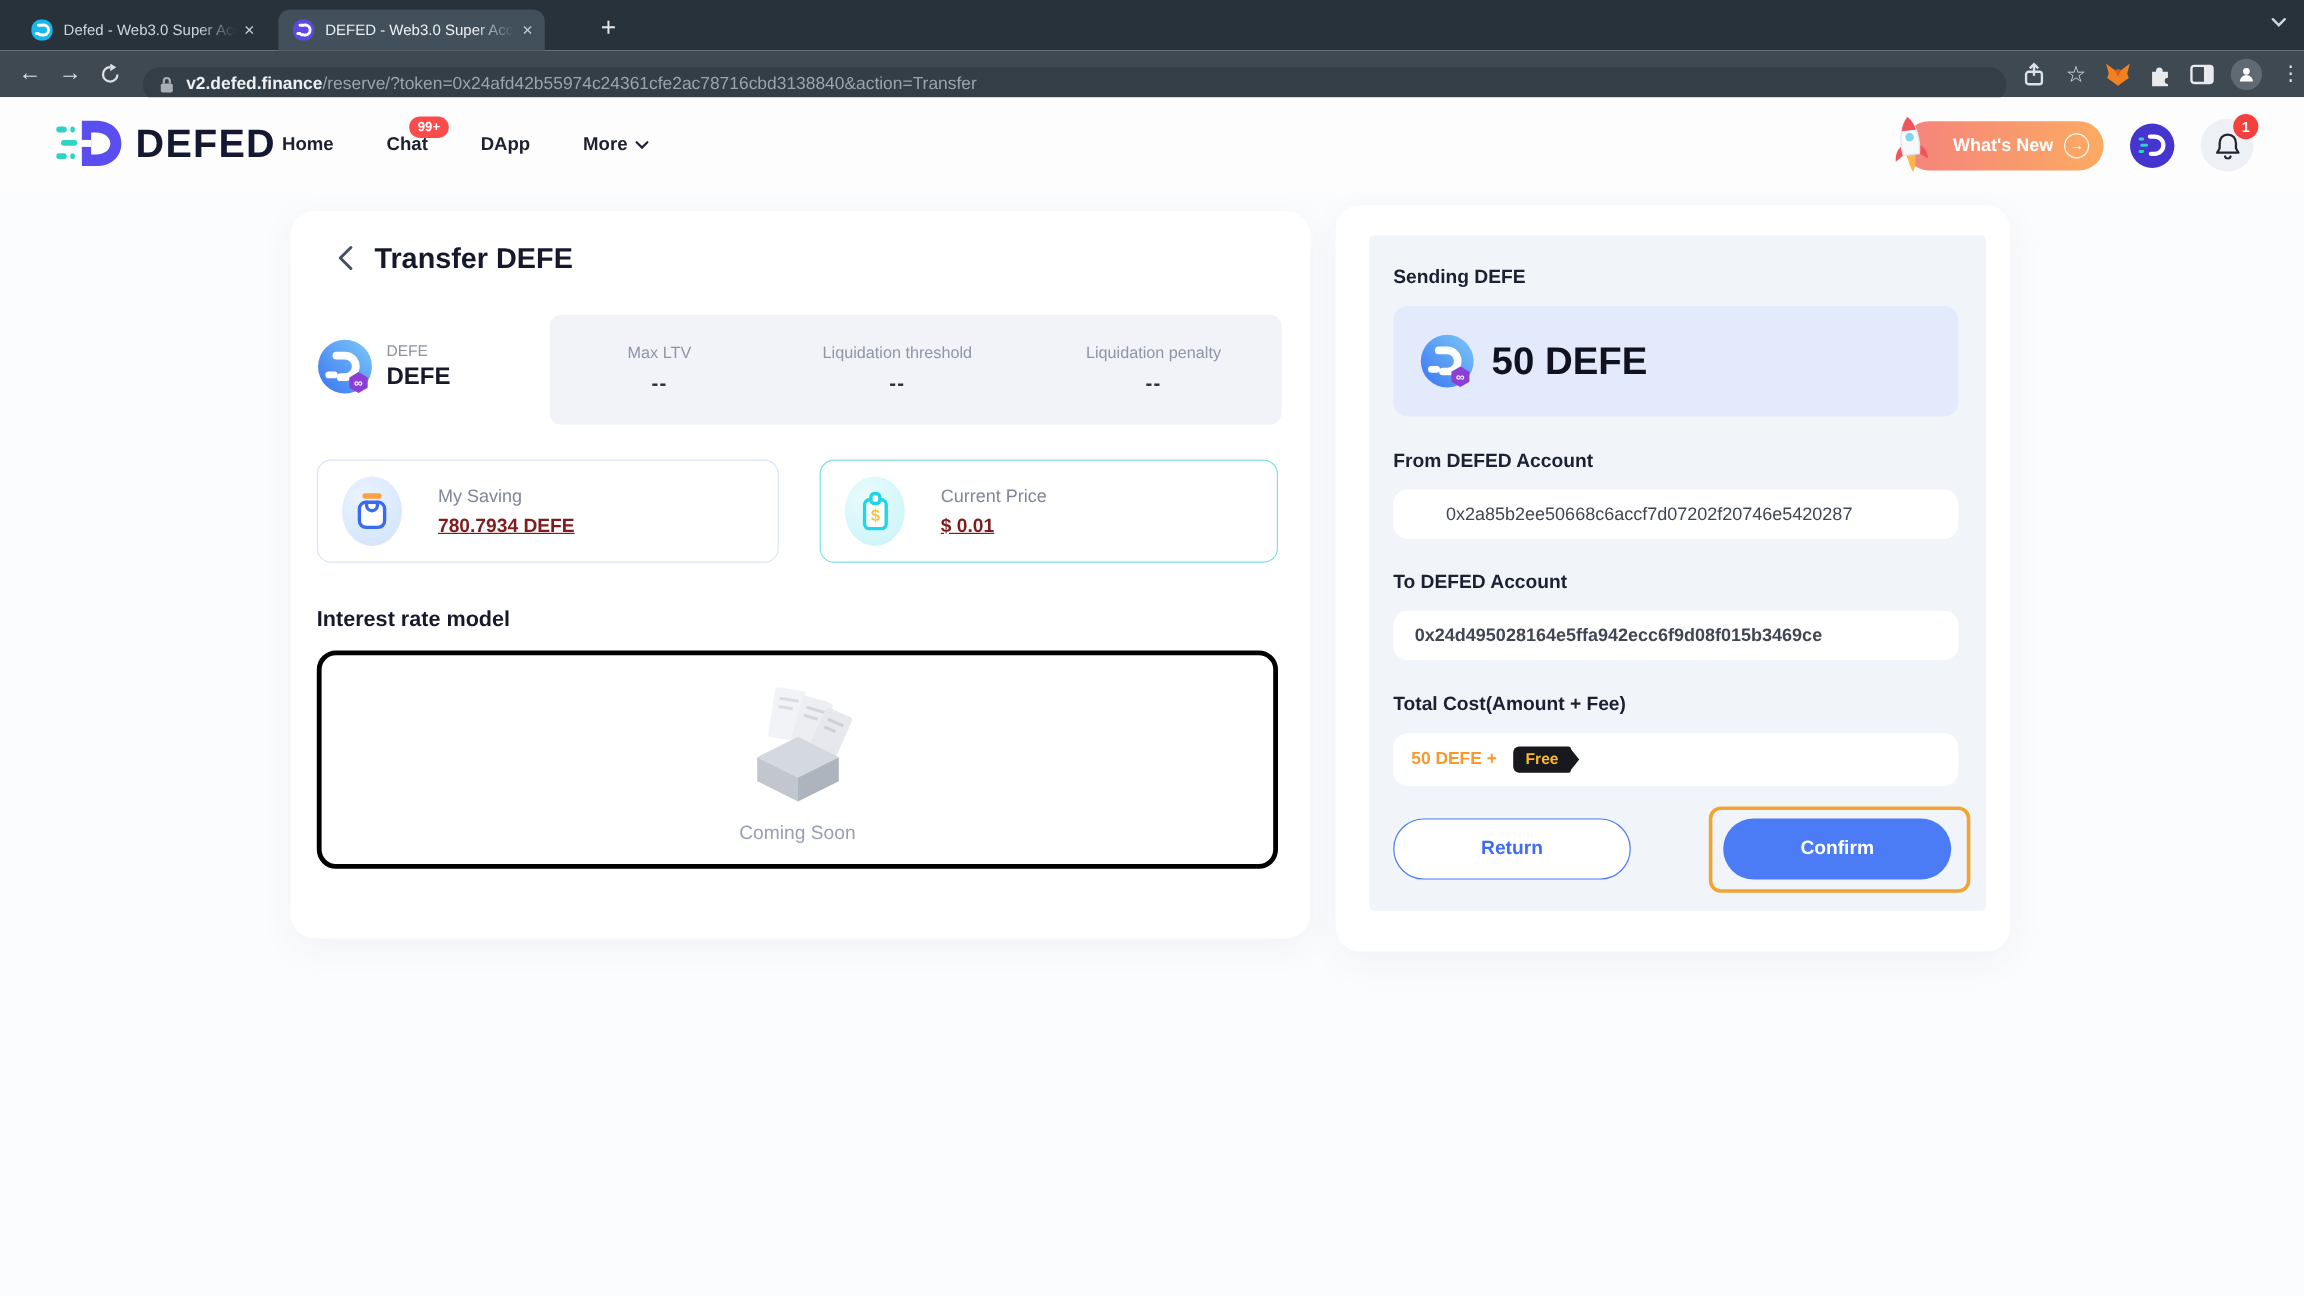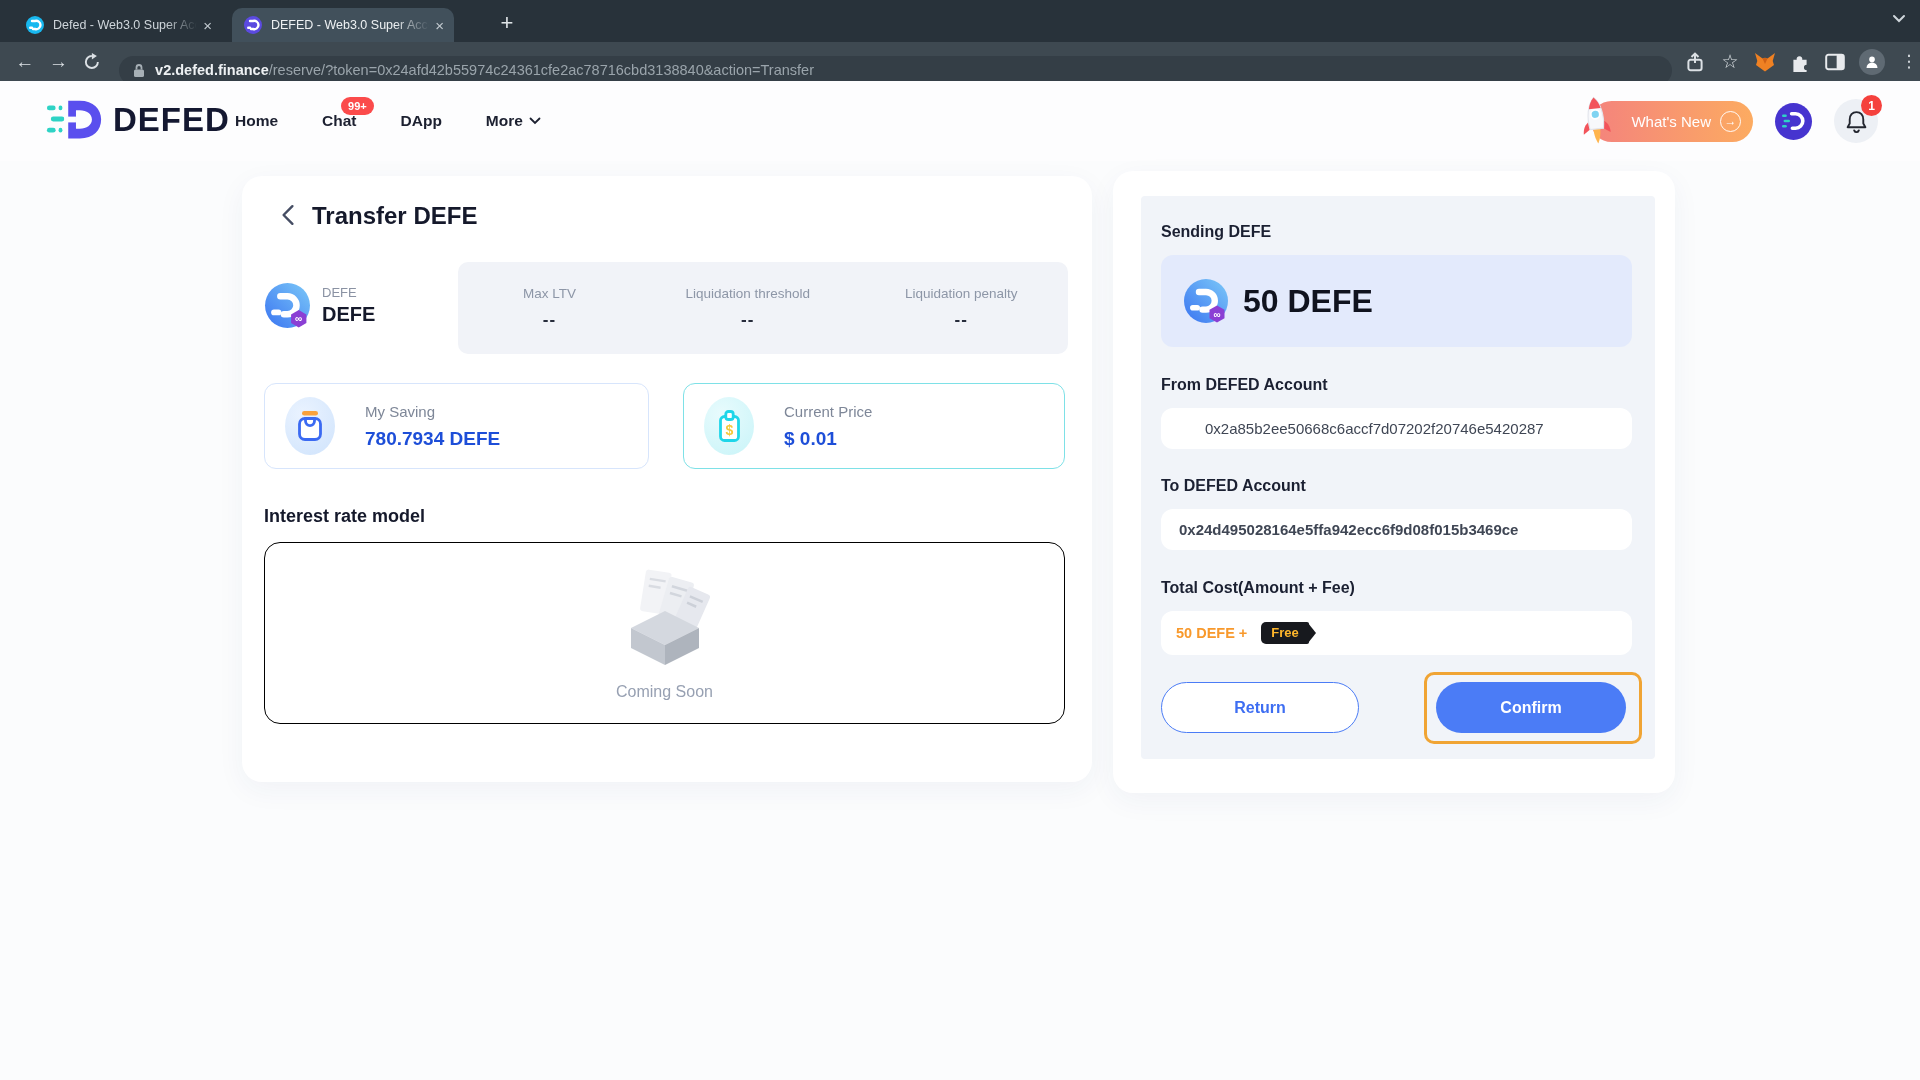--- a/index.html
+++ b/index.html
@@ -33,21 +33,21 @@
 
   
   .appheader { position:absolute; left:0; top:81px; width:1920px; height:80px; background:#fdfdfe; }
   .logo-wrap { position:absolute; left:45px; top:16px; display:flex; align-items:center; }
   .brand { font-size:33px; font-weight:800; color:#141831; letter-spacing:1px; margin-left:8px; }
   .mainnav { position:absolute; left:235px; top:0; height:80px; display:flex; align-items:center; gap:44px; }
   .nav-item { position:relative; font-size:15.5px; font-weight:600; color:#1c2030; cursor:pointer; display:flex; align-items:center; gap:6px; }
   .nav-badge { position:absolute; top:-15px; left:19px; background:#fb4b4b; color:#fff; font-size:11px; font-weight:700; padding:3px 7px; border-radius:9px; }
   .hdr-right { position:absolute; right:42px; top:0; height:80px; display:flex; align-items:center; gap:22px; }
   .whatsnew { position:relative; height:41px; border-radius:21px; background:linear-gradient(90deg,#f4837d,#fcab61); display:flex; align-items:center; padding:0 12px 0 40px; cursor:pointer; }
-  .wn-label { color:#fff; font-size:15px; font-weight:400; }
+  .wn-label { color:#fff; font-size:15px; font-weight:700; }
   .wn-arrow { width:21px; height:21px; border:1.6px solid rgba(255,255,255,.95); border-radius:50%; color:#fff; font-size:12px; display:flex; align-items:center; justify-content:center; margin-left:9px; }
   .rocket { position:absolute; left:-18px; top:-7px; }
   .avatar { width:37px; height:37px; border-radius:50%; background:#4634cf; display:flex; align-items:center; justify-content:center; cursor:pointer; }
   .bellwrap { position:relative; width:44px; height:44px; border-radius:50%; background:#edf0f5; display:flex; align-items:center; justify-content:center; cursor:pointer; }
   .bell-badge { position:absolute; top:-4px; right:-4px; min-width:21px; height:21px; border-radius:50%; background:#f5413d; color:#fff; font-size:12px; font-weight:700; display:flex; align-items:center; justify-content:center; }
 
   
   .card-left { position:absolute; left:242px; top:176px; width:850px; height:606px; background:#fff; border-radius:20px; box-shadow:0 8px 28px rgba(40,60,110,.05); }
   .back-btn { position:absolute; left:36px; top:28px; width:20px; height:22px; cursor:pointer; }
   .page-title { position:absolute; left:70px; top:26px; font-size:24px; font-weight:700; color:#15192b; }
@@ -61,23 +61,23 @@
   .stat-label { font-size:13.5px; color:#8d96a7; }
   .stat-value { font-size:17px; font-weight:700; color:#272c3c; margin-top:9px; letter-spacing:1px; }
   .mini-card { position:absolute; top:207px; height:86px; background:#fff; border-radius:12px; display:flex; align-items:center; padding-left:20px; }
   .mini-card.saving { left:22px; width:385px; border:1px solid #d7e5fc; }
   .mini-card.price { left:441px; width:382px; border:1px solid #7ee1e7; }
   .icon-oval { width:50px; height:58px; border-radius:50%; display:flex; align-items:center; justify-content:center; }
   .icon-oval.blue { background:radial-gradient(circle at 35% 30%, #eaf3ff, #cfe3fc); }
   .icon-oval.cyan { background:radial-gradient(circle at 35% 30%, #e8fbfd, #c8f4f8); }
   .mini-texts { margin-left:30px; }
   .mini-label { font-size:15px; color:#7e8798; }
-  .mini-value { font-size:19px; font-weight:700; color:#1d4ed8; margin-top:8px; }
+  .mini-value { font-size:16px; font-weight:700; color:#7f1d1d; margin-top:8px;text-decoration:underline; }
   .interest-title { position:absolute; left:22px; top:330px; font-size:18px; font-weight:700; color:#15192b; }
-  .coming-card { position:absolute; left:22px; top:366px; width:801px; height:182px; border:1px solid #000000; border-radius:16px; }
+  .coming-card { position:absolute; left:22px; top:366px; width:801px; height:182px; border:4px solid #000000; border-radius:16px; }
   .coming-illus { position:absolute; left:50%; top:18px; transform:translateX(-50%); }
   .coming-text { position:absolute; left:0; width:100%; top:140px; text-align:center; font-size:16px; color:#97a0b2; }
 
   
   .card-right { position:absolute; left:1113px; top:171px; width:562px; height:622px; background:#fff; border-radius:20px; box-shadow:0 8px 28px rgba(40,60,110,.05); }
   .panel { position:absolute; left:28px; top:25px; width:514px; height:563px; background:#f1f4f9; border-radius:4px; }
   .panel-label { position:absolute; left:20px; font-size:16px; font-weight:700; color:#1b2032; }
   .lbl-sending { top:27px; } .lbl-from { top:180px; } .lbl-to { top:281px; } .lbl-total { top:383px; }
   .amount-box { position:absolute; left:20px; top:59px; width:471px; height:92px; background:#e3eafc; border-radius:12px; display:flex; align-items:center; padding-left:22px; }
   .amount-text { font-size:32px; font-weight:700; color:#10131f; margin-left:14px; }

